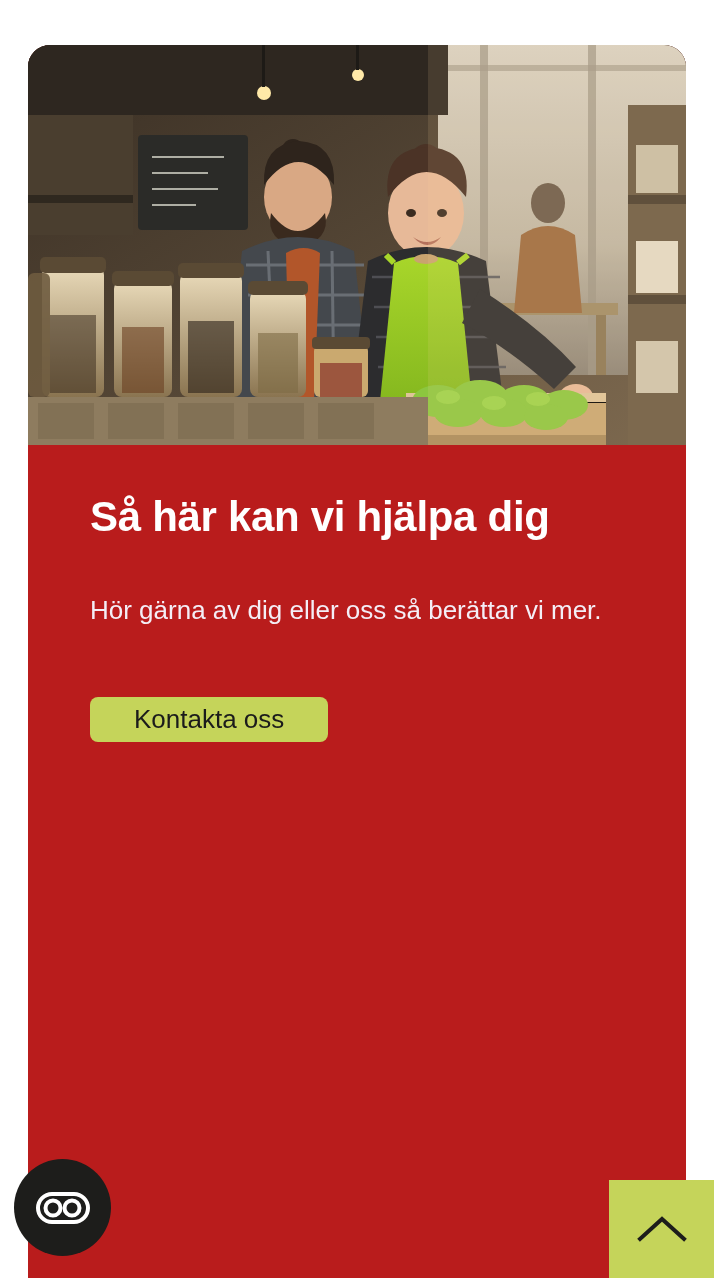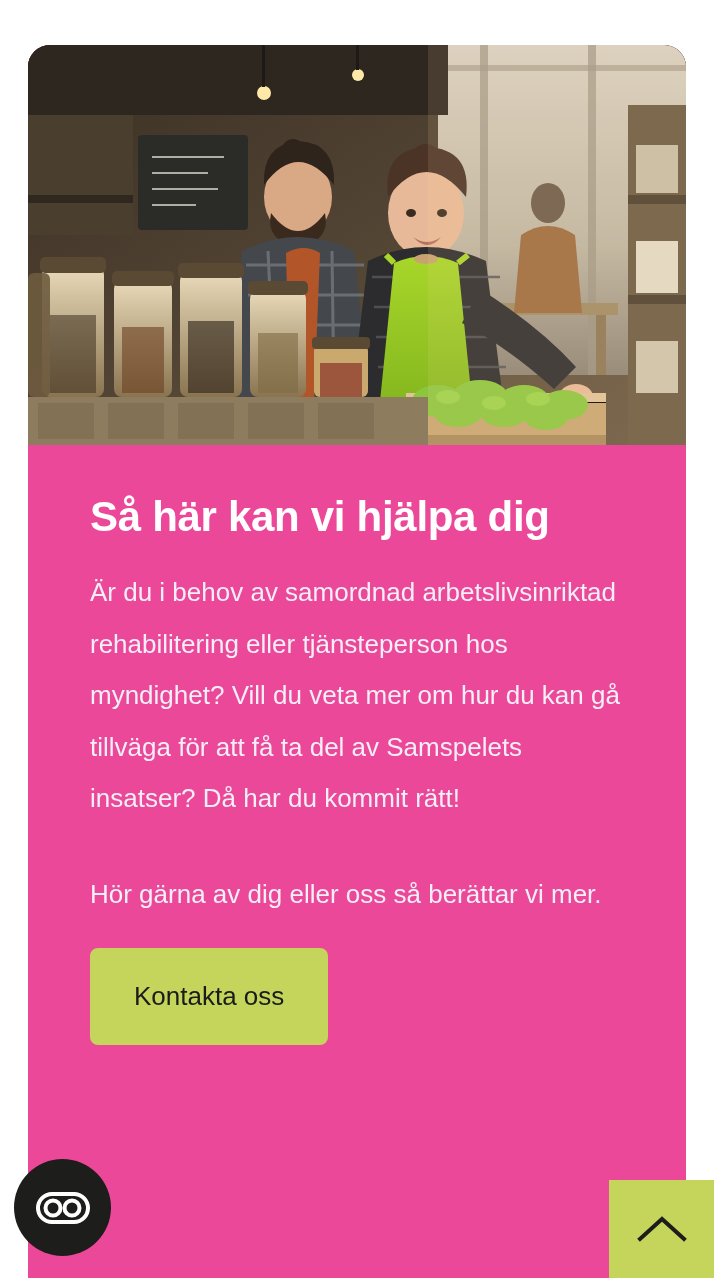--- a/index.html
+++ b/index.html
@@ -17,21 +17,21 @@
     background: #ffffff;
   }
 
   
   .card {
     position: absolute;
     left: 28px;
     top: 45px;
     width: 658px;
     height: 1233px;
-    background: #ec4899;
+    background: #b91c1c;
     border-top-left-radius: 22px;
     border-top-right-radius: 22px;
     overflow: hidden;
   }
 
   
   .photo {
     position: relative;
     width: 100%;
     height: 400px;
@@ -59,25 +59,25 @@
     font-weight: 400;
     max-width: 540px;
   }
   .card-para.second {
     margin-top: 44px;
   }
 
   
   .cta {
     display: inline-block;
-    margin-top: 28px;
+    margin-top: 60px;
     background: #c5d45a;
     color: #1b1b1b;
     font-size: 26px;
-    padding: 33px 44px;
+    padding: 7px 44px;
     border: none;
     border-radius: 8px;
     cursor: pointer;
     font-family: "Liberation Sans", sans-serif;
   }
 
   
   .cookie-widget {
     position: absolute;
     left: 14px;
@@ -264,21 +264,20 @@
 
           <rect x="0" y="228" width="22" height="124" rx="6" fill="#6e5b3f" opacity="0.9"></rect>
         </g>
 
         <rect x="400" y="0" width="258" height="400" fill="#ffd9a0" opacity="0.12"></rect>
       </svg>
     </div>
 
     <div class="card-body">
       <h1 class="card-title">Så här kan vi hjälpa dig</h1>
-      <p class="card-para">Är du i behov av samordnad arbetslivsinriktad rehabilitering eller tjänsteperson hos myndighet? Vill du veta mer om hur du kan gå tillväga för att få ta del av Samspelets insatser? Då har du kommit rätt!</p>
       <p class="card-para second">Hör gärna av dig eller oss så berättar vi mer.</p>
       <button class="cta">Kontakta oss</button>
     </div>
   </div>
 
   <div class="cookie-widget">
     <svg class="cookie-glyph" width="56" height="34" viewBox="0 0 56 34">
       <rect x="3" y="3" width="50" height="28" rx="14" fill="none" stroke="#ffffff" stroke-width="4"></rect>
       <circle cx="18" cy="17" r="7.5" fill="none" stroke="#ffffff" stroke-width="4"></circle>
       <circle cx="37" cy="17" r="7.5" fill="none" stroke="#ffffff" stroke-width="4"></circle>

